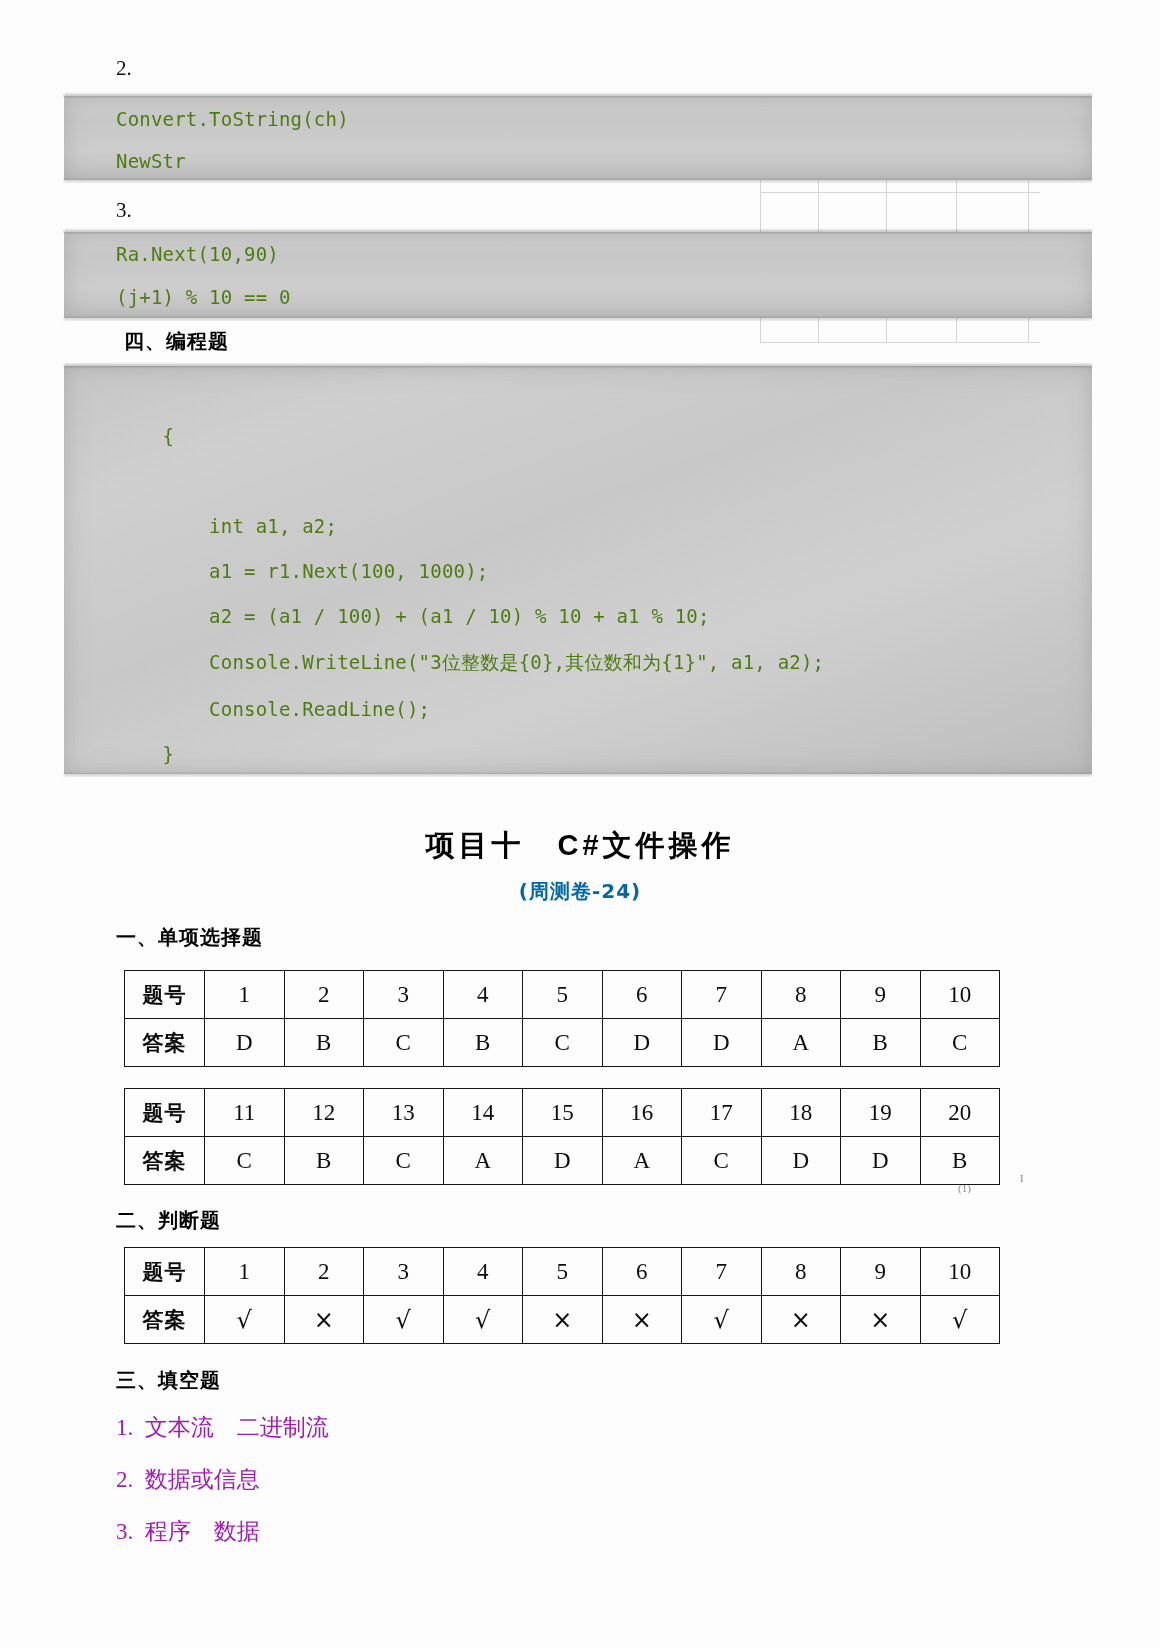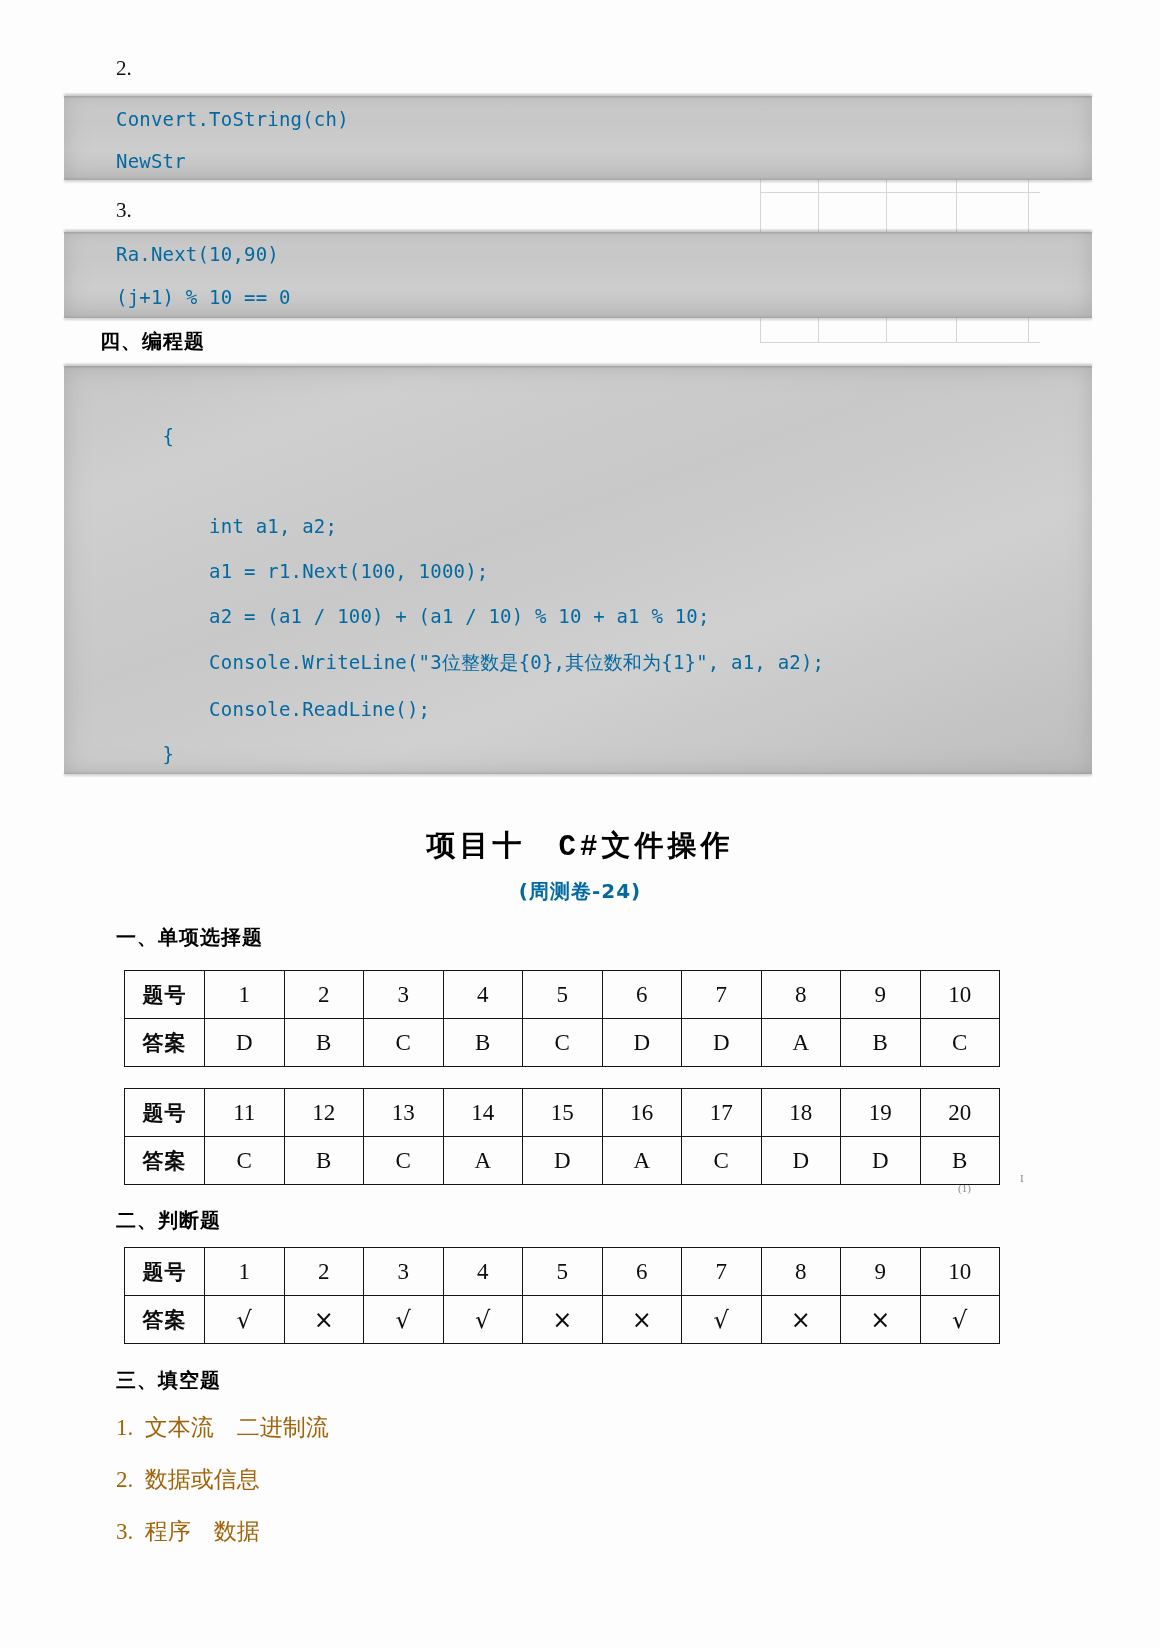--- a/index.html
+++ b/index.html
@@ -71,21 +71,21 @@
   .bleed-grid div {
     position: absolute;
     background: #a8a8a8;
   }
 
   
   .codeline {
     position: absolute;
     font-family: "DejaVu Sans Mono", "Liberation Mono", monospace;
     font-size: 19px;
-    color: #0369a1;
+    color: #4d7c0f;
     white-space: pre;
     letter-spacing: .2px;
   }
   .codeline.cn {
     font-family: "DejaVu Sans Mono", "Liberation Mono", monospace;
   }
 
   
   .numlabel {
     position: absolute;
@@ -102,21 +102,21 @@
     font-size: 20px;
     color: #000;
     letter-spacing: 1px;
   }
 
   
   .doc-title {
     position: absolute;
     left: 0; right: 0;
     text-align: center;
-    font-family: Liberation Mono, monospace;
+    font-family: Liberation Sans, sans-serif;
     font-weight: bold;
     font-size: 29px;
     letter-spacing: 4px;
     color: #000;
   }
   .doc-subtitle {
     position: absolute;
     left: 0; right: 0;
     text-align: center;
     font-family: "DejaVu Sans", "Liberation Sans", sans-serif;
@@ -151,21 +151,21 @@
   .anstable td.mark {
     font-family: "DejaVu Sans", sans-serif;
     font-size: 24px;
   }
 
   
   .fillline {
     position: absolute;
     font-family: "Liberation Serif", "DejaVu Serif", serif;
     font-size: 23px;
-    color: #a16207;
+    color: #a21caf;
     white-space: pre;
   }
 
   
   .artifact {
     position: absolute;
     color: #6d6d6d;
     font-family: "Liberation Serif", serif;
     font-size: 11px;
     opacity: .8;
@@ -222,21 +222,21 @@
   <div class="scanband light" style="left:64px; top:96px; width:1028px; height:84px;"></div>
   <div class="codeline" style="left:116px; top:108px;">Convert.ToString(ch)</div>
   <div class="codeline" style="left:116px; top:150px;">NewStr</div>
 
   <div class="numlabel" style="left:116px; top:198px;">3.</div>
 
   <div class="scanband light" style="left:64px; top:232px; width:1028px; height:86px;"></div>
   <div class="codeline" style="left:116px; top:243px;">Ra.Next(10,90)</div>
   <div class="codeline" style="left:116px; top:286px;">(j+1) % 10 == 0</div>
 
-  <div class="heading" style="left:100px; top:328px;">四、编程题</div>
+  <div class="heading" style="left:124px; top:328px;">四、编程题</div>
 
   <div class="scanband big" style="left:64px; top:366px; width:1028px; height:408px;"></div>
 
   <div class="codeline" style="left:116px; top:425px;">    {</div>
   <div class="codeline" style="left:116px; top:515px;">        int a1, a2;</div>
   <div class="codeline" style="left:116px; top:560px;">        a1 = r1.Next(100, 1000);</div>
   <div class="codeline" style="left:116px; top:605px;">        a2 = (a1 / 100) + (a1 / 10) % 10 + a1 % 10;</div>
   <div class="codeline cn" style="left:116px; top:650px;">        Console.WriteLine("3位整数是{0},其位数和为{1}", a1, a2);</div>
   <div class="codeline" style="left:116px; top:698px;">        Console.ReadLine();</div>
   <div class="codeline" style="left:116px; top:743px;">    }</div>

